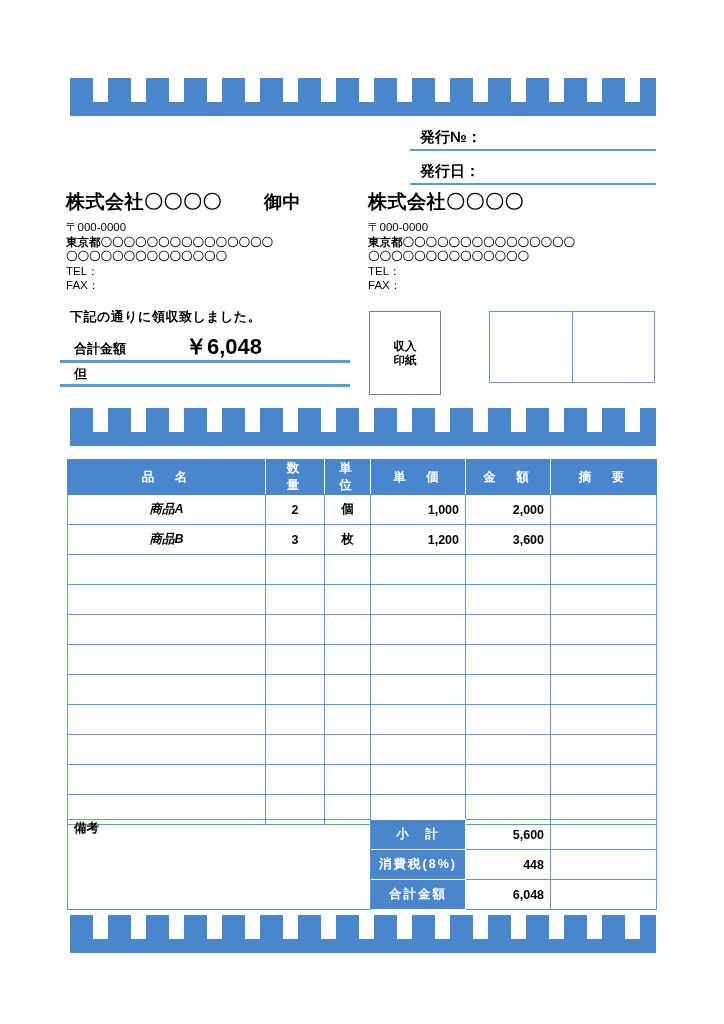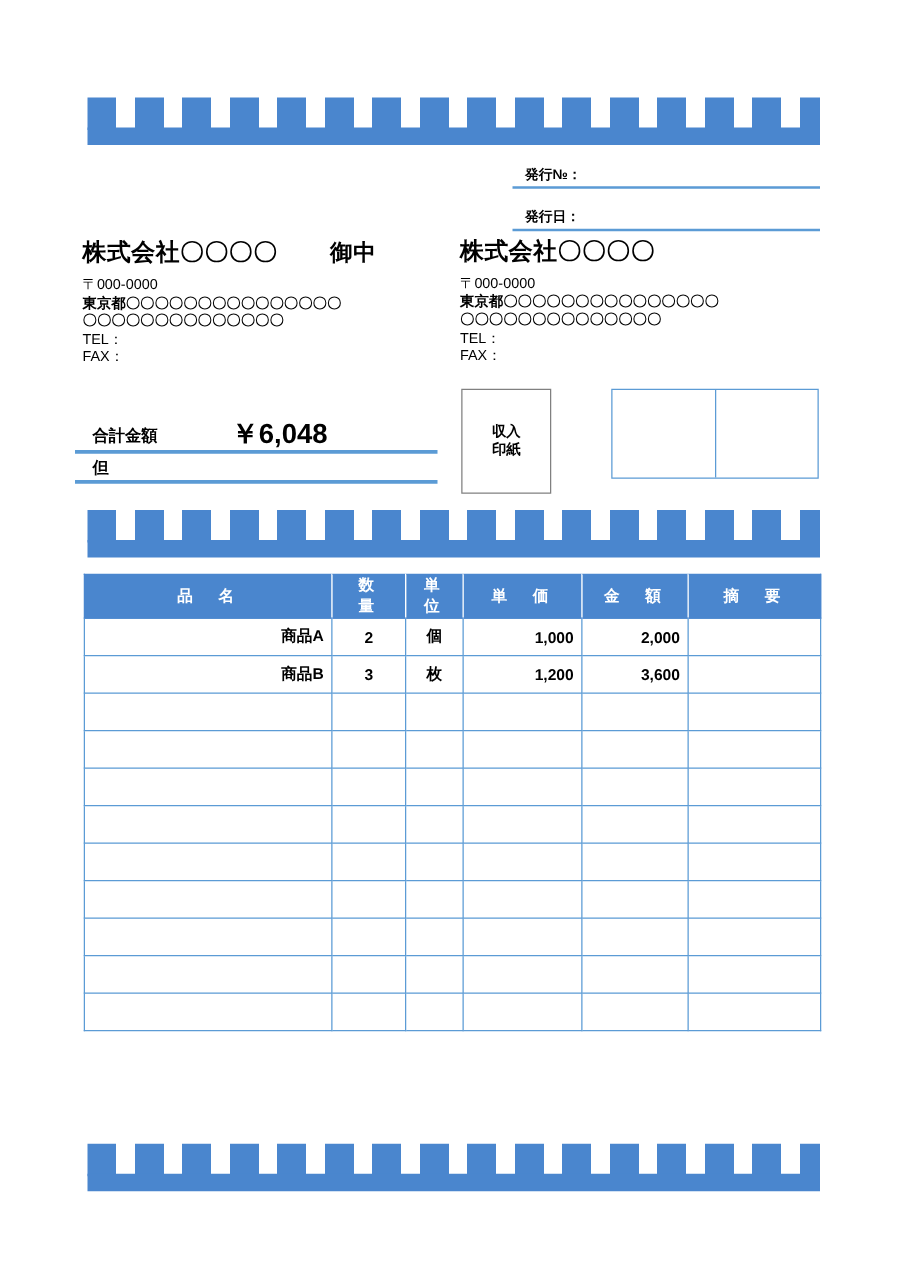--- a/index.html
+++ b/index.html
@@ -69,21 +69,21 @@
     position: absolute;
     left: 410px;
     width: 246px;
     height: 26px;
     border-bottom: 2.5px solid #5b9bd5;
   }
   .issue-field .lbl {
     position: absolute;
     left: 10px;
     bottom: 2px;
-    font-size: 11px;
+    font-size: 15px;
     font-weight: bold;
     white-space: nowrap;
   }
   #issue-no   { top: 123px; }
   #issue-date { top: 157px; }
 
   
   .party {
     position: absolute;
     width: 290px;
@@ -226,21 +226,21 @@
     text-align: center;
     letter-spacing: 4px;
     border-color: #ffffff;
     border-top-color: #4a86ce;
     border-bottom-color: #4a86ce;
     height: 28px;
   }
   .items thead th.first { border-left-color: #4a86ce; }
   .items thead th.last  { border-right-color: #4a86ce; margin-top: 20px; }
 
-  .items td.c-name  { text-align: right;   }
+  .items td.c-name  { text-align: center; font-style: italic;   }
   .items td.c-qty   { text-align: center; }
   .items td.c-unit  { text-align: center; }
   .items td.c-price { text-align: right;  }
   .items td.c-amt   { text-align: right;  }
   .items td.c-memo  { text-align: left;   }
 
   
   .lower {
     position: absolute;
     left: 67px;
@@ -307,20 +307,21 @@
 
   <div class="party" id="party-issuer">
     <div class="pname">株式会社〇〇〇〇</div>
     <div class="addr thin">〒000-0000</div>
     <div class="addr">東京都〇〇〇〇〇〇〇〇〇〇〇〇〇〇〇</div>
     <div class="addr">〇〇〇〇〇〇〇〇〇〇〇〇〇〇</div>
     <div class="addr thin">TEL：</div>
     <div class="addr thin">FAX：</div>
   </div>
 
+  <div class="stmt">下記の通りに領収致しました。</div>
 
   <div class="amount-line">
     <span class="alabel">合計金額</span>
     <span class="avalue">￥6,048</span>
   </div>
 
   <div class="note-line">
     <span class="nlabel">但</span>
   </div>
 
@@ -443,19 +444,47 @@
           <td class="c-name"></td>
           <td class="c-qty"></td>
           <td class="c-unit"></td>
           <td class="c-price"></td>
           <td class="c-amt"></td>
           <td class="c-memo"></td>
         </tr>
       </tbody>
   </table>
 
+  <table class="lower">
+    <colgroup>
+      <col style="width:198px">
+      <col style="width:59px">
+      <col style="width:46px">
+      <col style="width:95px">
+      <col style="width:85px">
+      <col style="width:106px">
+    </colgroup>
+    <tbody id="lower-body">
+        <tr>
+          <td class="remarks" colspan="3" rowspan="3">備考</td>
+          <td class="tot-label">小　計</td>
+          <td class="tot-value">5,600</td>
+          <td class="tot-memo"></td>
+        </tr>
+        <tr>
+          <td class="tot-label">消費税(8%)</td>
+          <td class="tot-value">448</td>
+          <td class="tot-memo"></td>
+        </tr>
+        <tr>
+          <td class="tot-label">合計金額</td>
+          <td class="tot-value">6,048</td>
+          <td class="tot-memo"></td>
+        </tr>
+      </tbody>
+  </table>
 
   <div class="band" id="band-bottom">
     <div class="teeth"></div>
     <div class="bar"></div>
   </div>
 
 </div>
 
 </body></html>

